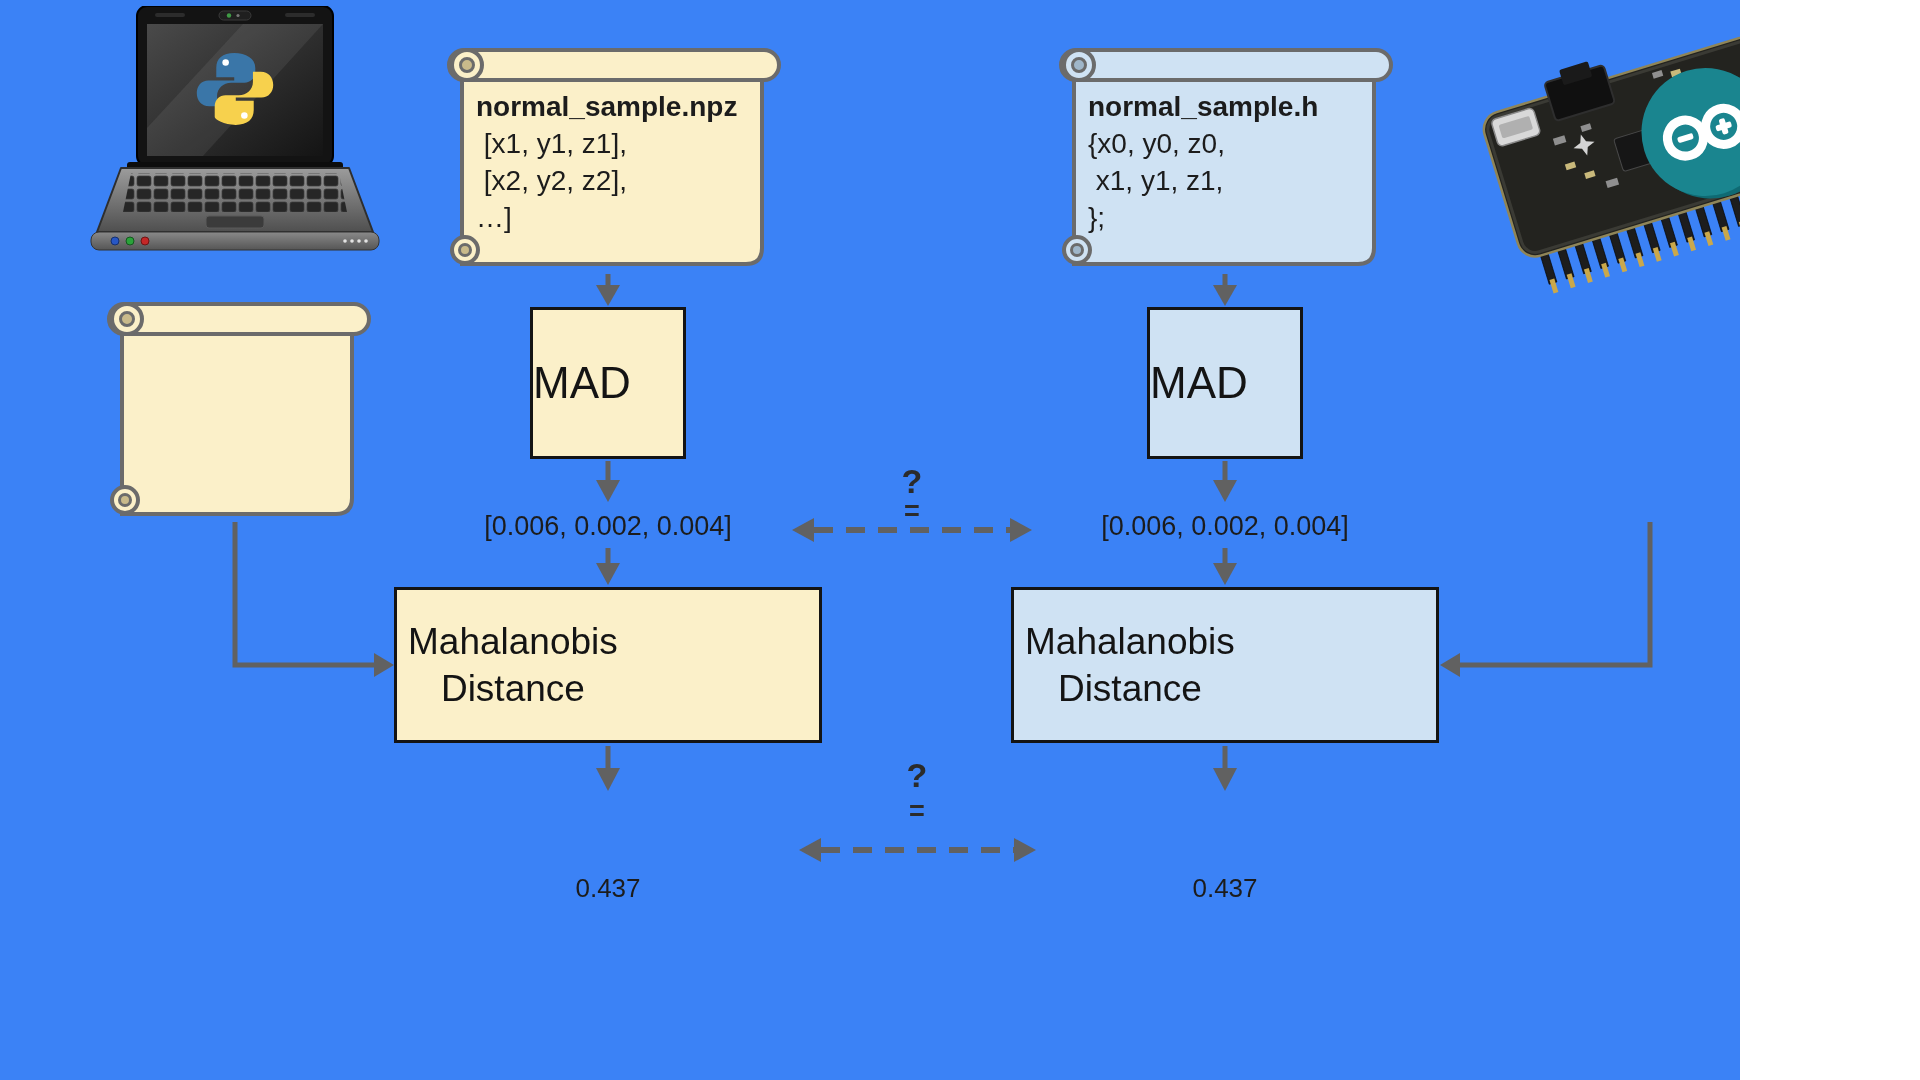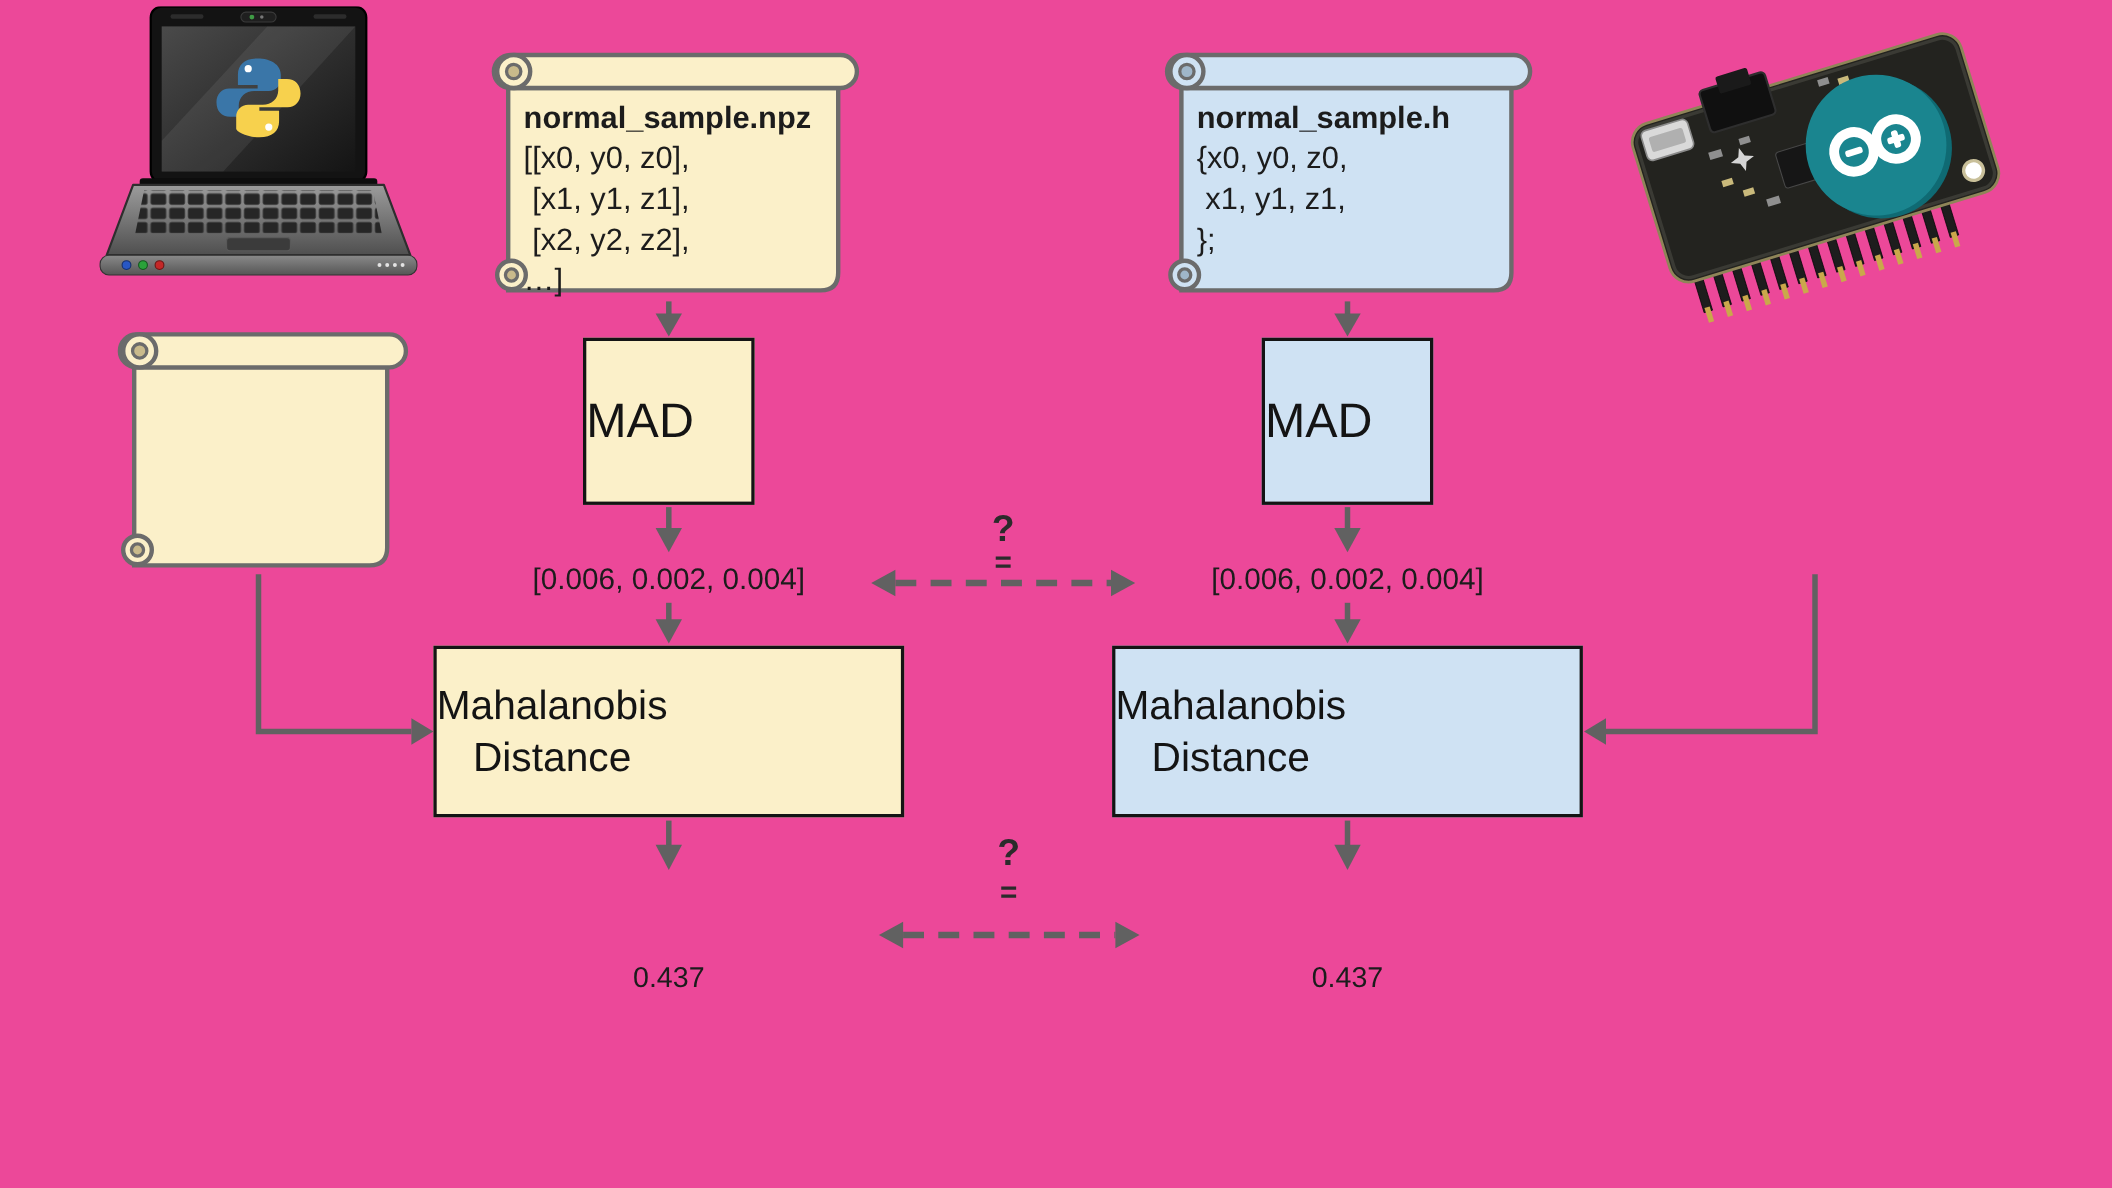--- a/index.html
+++ b/index.html
@@ -1,34 +1,34 @@
 <!DOCTYPE html>
 <html><head>
 <meta charset="utf-8">
 <style>
   html,body{margin:0;padding:0;background:#ffffff;}
-  .canvas{position:relative;width:1920px;height:1080px;background:#ec4899;overflow:hidden;
+  .canvas{position:relative;width:1740px;height:1080px;background:#3b82f6;overflow:hidden;
           font-family:"Liberation Sans", sans-serif;color:#1c1c1c;}
   svg.arrows{position:absolute;left:0;top:0;width:1920px;height:1080px;pointer-events:none;}
   .device{position:absolute;}
   .device svg{display:block;width:100%;height:100%;}
   
   .scroll{position:absolute;}
   .scroll .bg{position:absolute;left:0;top:0;width:100%;height:100%;}
   .scroll .content{position:absolute;left:30px;top:44px;right:22px;}
   .scroll .title{font-weight:700;font-size:28px;line-height:37px;white-space:pre;}
   .scroll .line{font-size:28px;line-height:37px;white-space:pre;}
   .scroll.model .line.first{margin-top:37px;}
   
   .node{position:absolute;border:3px solid #141414;display:flex;align-items:center;
         text-align:center;color:#141414;box-sizing:border-box;}
   .node.yellow{background:#FBF0C9;}
   .node.blue{background:#CFE2F3;}
   .node.mad{font-size:44px;}
-  .node.md{font-size:37px;line-height:47px;}
+  .node.md{font-size:37px;line-height:47px;padding-left:11px;}
   
   .value{position:absolute;transform:translateX(-50%);font-size:27px;white-space:pre;color:#1c1c1c;}
   .result{position:absolute;transform:translateX(-50%);font-size:26px;color:#1c1c1c;margin-top:44px;}
   .qmark{position:absolute;transform:translateX(-50%);font-size:34px;font-weight:700;color:#2b2b2b;}
   .eqmark{position:absolute;transform:translateX(-50%);font-size:27px;font-weight:700;color:#2b2b2b;}
 </style>
 </head>
 <body>
 
 <div class="canvas">
@@ -238,21 +238,20 @@
     <svg class="bg" viewBox="0 0 336 228">
       <path d="M16,36 H316 V204 Q316,220 300,220 H16 Z" fill="#FBF0C9" stroke="#6b6b6b" stroke-width="4"></path>
       <rect x="3" y="6" width="330" height="30" rx="15" fill="#FBF0C9" stroke="#6b6b6b" stroke-width="4"></rect>
       <circle cx="21" cy="21" r="15" fill="#FBF0C9" stroke="#6b6b6b" stroke-width="4"></circle>
       <circle cx="21" cy="21" r="6.5" fill="#c9ba8b" stroke="#6b6b6b" stroke-width="3"></circle>
       <circle cx="19" cy="206" r="13" fill="#FBF0C9" stroke="#6b6b6b" stroke-width="4"></circle>
       <circle cx="19" cy="206" r="5.5" fill="#c9ba8b" stroke="#6b6b6b" stroke-width="3"></circle>
     </svg>
     <div class="content">
       <div class="title">normal_sample.npz</div>
-      <div class="line">[[x0, y0, z0],</div>
       <div class="line"> [x1, y1, z1],</div>
       <div class="line"> [x2, y2, z2],</div>
       <div class="line">…]</div>
     </div>
   </div>
 
   <div class="scroll blue" style="left:1058px;top:44px;width:336px;height:228px">
     <svg class="bg" viewBox="0 0 336 228">
       <path d="M16,36 H316 V204 Q316,220 300,220 H16 Z" fill="#CFE2F3" stroke="#6b6b6b" stroke-width="4"></path>
       <rect x="3" y="6" width="330" height="30" rx="15" fill="#CFE2F3" stroke="#6b6b6b" stroke-width="4"></rect>

